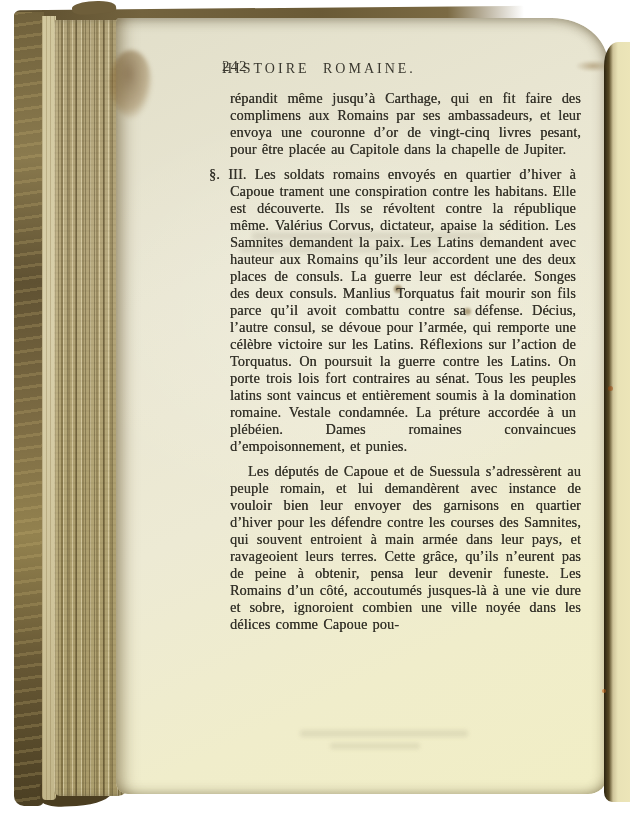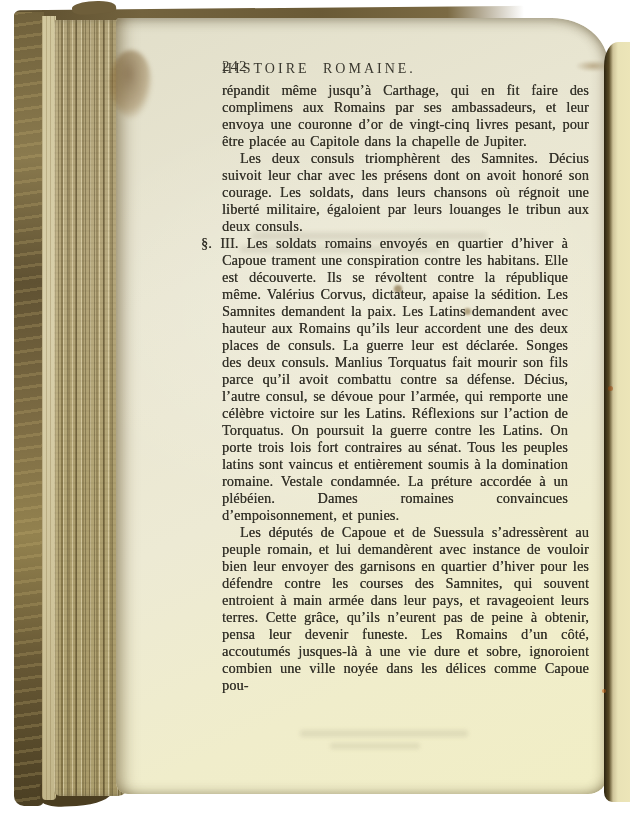--- a/index.html
+++ b/index.html
@@ -91,21 +91,21 @@
   }
   .running-title{
     display:block;text-align:left;padding-top:3px;
     font-size:14px;font-weight:normal;letter-spacing:3px;word-spacing:7px;color:#3a382f;
   }
   .body-text{
     margin-top:0;font-size:14.2px;line-height:17px;text-align:justify;
     word-spacing:1.4px;letter-spacing:.15px;hyphens:auto;
     text-shadow:.25px 0 0 rgba(45,42,32,.85);
   }
-  .body-text p{margin:0;}
+  .body-text p{margin:8px;}
   .para-indent{text-indent:18px;}
   .section-argument{
     margin:24px 0 0 21px;width:346px;text-indent:-21px;
   }
   .para-deputies{margin-top:24px;}
 </style>
 </head>
 <body>
 
 <div id="scan">
@@ -130,19 +130,18 @@
   <div class="showthrough ghost-3"></div>
   <div class="showthrough ghost-4"></div>
 
   <div class="text-layer">
     <div class="page-header">
       <span class="page-number">242</span>
       <span class="running-title">HISTOIRE ROMAINE.</span>
     </div>
     <div class="body-text">
       <p>répandit même jusqu’à Carthage, qui en fit faire des complimens aux Romains par ses ambassadeurs, et leur envoya une couronne d’or de vingt-cinq livres pesant, pour être placée au Capitole dans la chapelle de Jupiter.</p>
-      <p class="para-indent">Les deux consuls triomphèrent des Samnites. Décius suivoit leur char avec les présens dont on avoit honoré son courage. Les soldats, dans leurs chansons où régnoit une liberté militaire, égaloient par leurs louanges le tribun aux deux consuls.</p>
       <p class="section-argument">§. III. Les soldats romains envoyés en quartier d’hiver à Capoue trament une conspiration contre les habitans. Elle est découverte. Ils se révoltent contre la république même. Valérius Corvus, dictateur, apaise la sédition. Les Samnites demandent la paix. Les Latins demandent avec hauteur aux Romains qu’ils leur accordent une des deux places de consuls. La guerre leur est déclarée. Songes des deux consuls. Manlius Torquatus fait mourir son fils parce qu’il avoit combattu contre sa défense. Décius, l’autre consul, se dévoue pour l’armée, qui remporte une célèbre victoire sur les Latins. Réflexions sur l’action de Torquatus. On poursuit la guerre contre les Latins. On porte trois lois fort contraires au sénat. Tous les peuples latins sont vaincus et entièrement soumis à la domination romaine. Vestale condamnée. La préture accordée à un plébéien. Dames romaines convaincues d’empoisonnement, et punies.</p>
       <p class="para-indent para-deputies">Les députés de Capoue et de Suessula s’adressèrent au peuple romain, et lui demandèrent avec instance de vouloir bien leur envoyer des garnisons en quartier d’hiver pour les défendre contre les courses des Samnites, qui souvent entroient à main armée dans leur pays, et ravageoient leurs terres. Cette grâce, qu’ils n’eurent pas de peine à obtenir, pensa leur devenir funeste. Les Romains d’un côté, accoutumés jusques-là à une vie dure et sobre, ignoroient combien une ville noyée dans les délices comme Capoue pou-</p>
     </div>
   </div>
 
 </div>
 
 </body></html>

